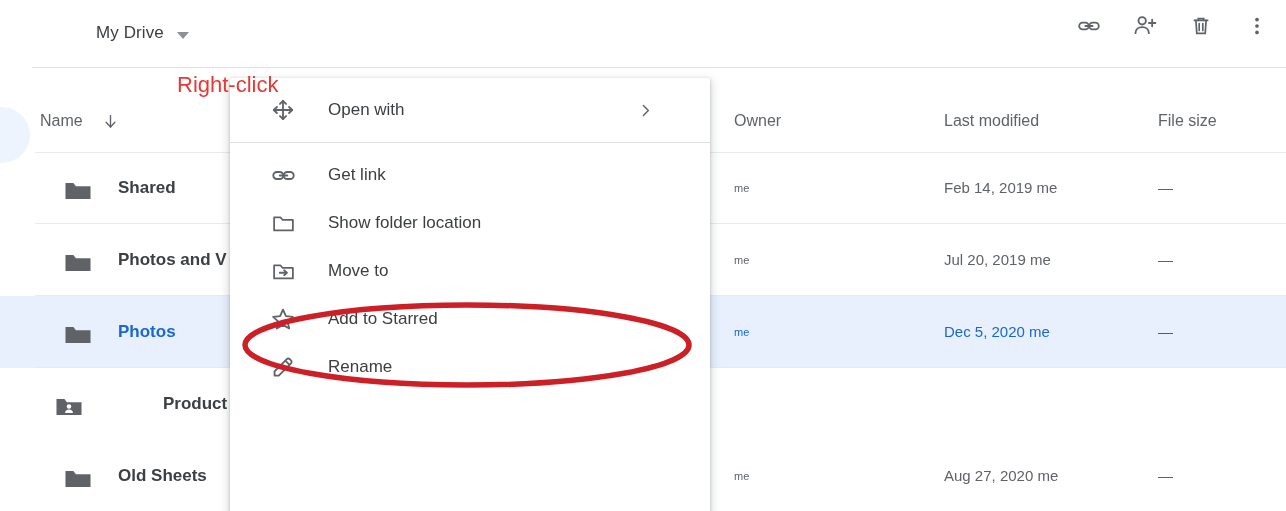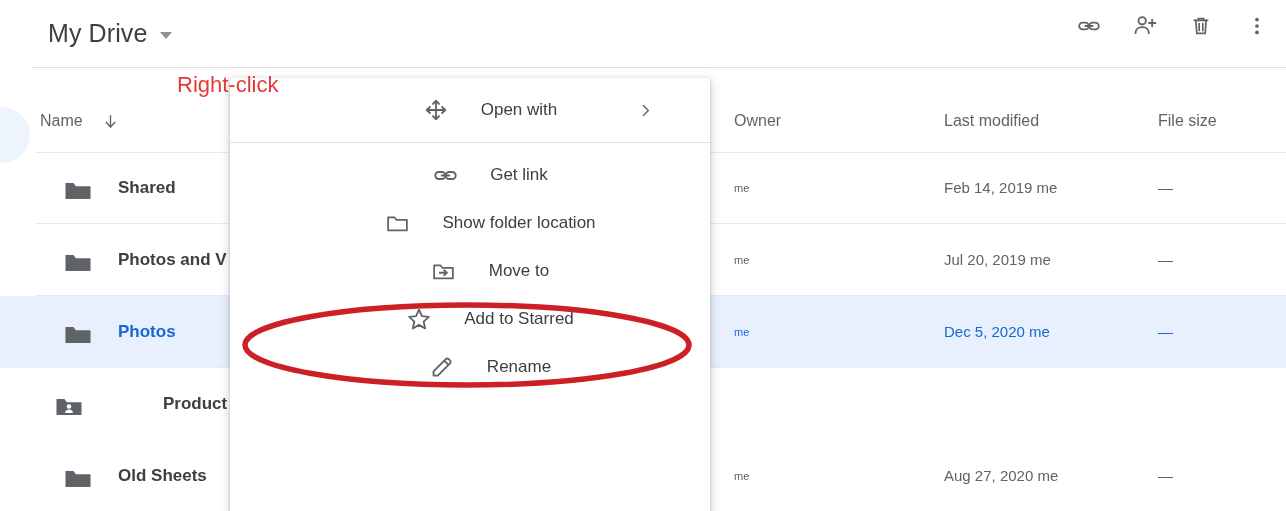--- a/index.html
+++ b/index.html
@@ -19,22 +19,23 @@
   }
   .toolbar-border {
     position: absolute; left: 32px; top: 67px; width: 1254px; height: 1px;
     background: #e0e0e0;
   }
   .drive-title-wrap {
     position: absolute; left: 48px; top: 16px;
     display: flex; align-items: center; gap: 13px;
   }
   .drive-title {
-    font-size: 25px; color: #3c4043; letter-spacing: .1px; line-height: 34px;
+    font-size: 17px; color: #3c4043; letter-spacing: .1px; line-height: 34px;
     font-weight: 400;
+    margin-left: 48px;
   }
   .title-caret {
     width: 0; height: 0;
     border-left: 6px solid transparent;
     border-right: 6px solid transparent;
     border-top: 7px solid #8d9194;
     margin-top: 4px;
   }
   .toolbar-actions {
     position: absolute; right: 14px; top: 11px;
@@ -113,21 +114,21 @@
     position: absolute; left: 230px; top: 78px; width: 480px;
     background: #fff;
     box-shadow: 0 1px 3px rgba(60,64,67,.30), 0 4px 9px 3px rgba(60,64,67,.15);
     border-radius: 2px;
     padding-top: 8px;
     overflow: hidden;
     height: 440px;
   }
   .ctx-item {
     position: relative; height: 48px; display: flex; align-items: center;
-    padding-left: 38px; cursor: pointer; justify-content: center;
+    padding-left: 38px; cursor: pointer;
   }
   .ctx-item.hovered { background: #f1f3f4; }
   .ctx-ico {
     width: 30px; height: 30px; display:flex; align-items:center; justify-content:center;
     flex: 0 0 30px;
   }
   .ctx-label {
     margin-left: 30px; font-size: 17px; color: #3c4043; line-height: 26px; white-space: nowrap;
   }
   .ctx-sub-arrow { position: absolute; right: 56px; top: 16px; }

